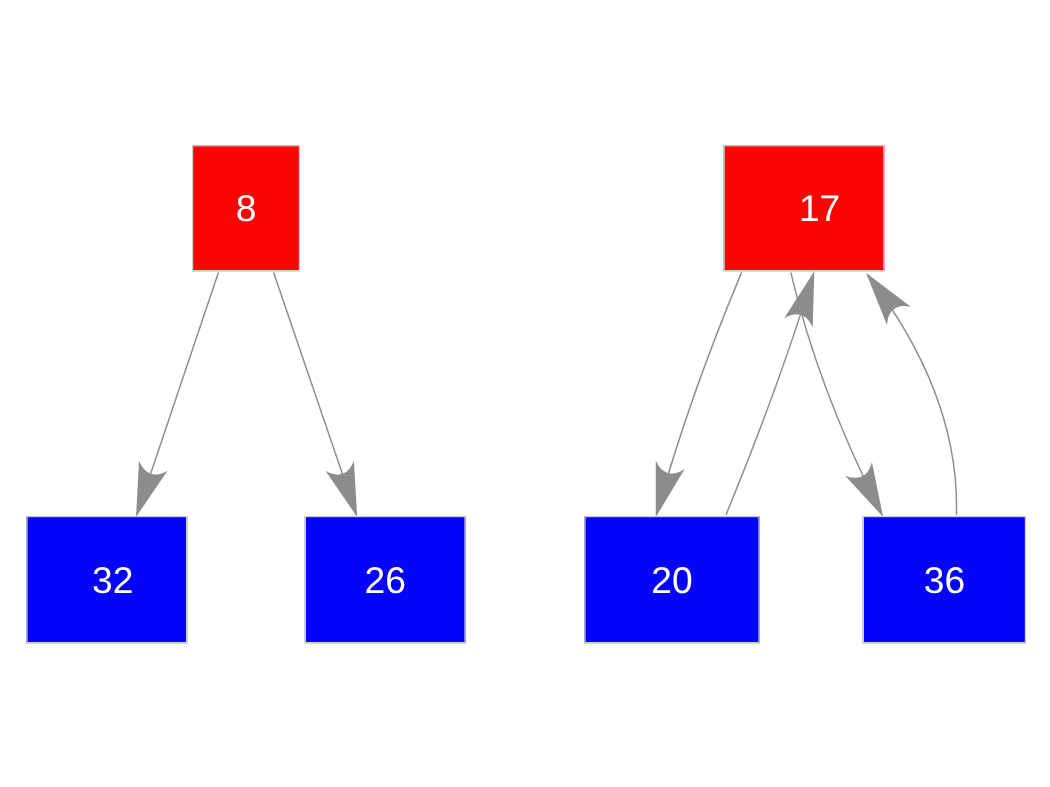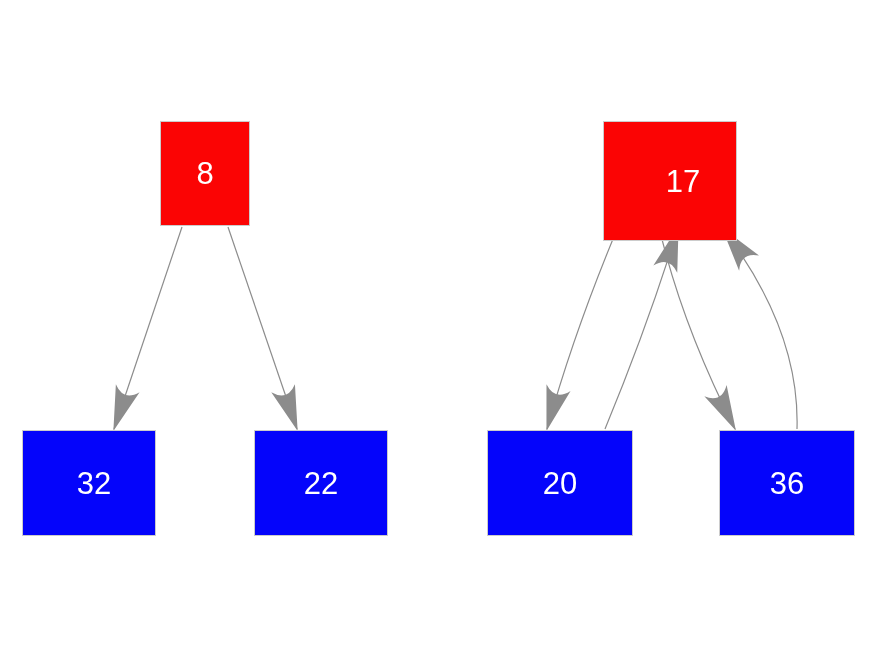--- a/index.html
+++ b/index.html
@@ -65,23 +65,23 @@
       </g>
   </svg>
   <div id="node-layer">
       <div class="node parent" style="left: 160px; top: 121px; width: 90px; height: 105px;">
         <span>8</span>
       </div>
       <div class="node child" style="left: 22px; top: 430px; width: 134px; height: 106px; padding-left: 10px;">
         <span>32</span>
       </div>
       <div class="node child" style="left: 254px; top: 430px; width: 134px; height: 106px;">
-        <span>22</span>
+        <span>26</span>
       </div>
-      <div class="node parent" style="left: 603px; top: 121px; width: 134px; height: 120px; padding-left: 26px;">
+      <div class="node parent" style="left: 603px; top: 121px; width: 134px; height: 105px; padding-left: 26px;">
         <span>17</span>
       </div>
       <div class="node child" style="left: 487px; top: 430px; width: 146px; height: 106px;">
         <span>20</span>
       </div>
       <div class="node child" style="left: 719px; top: 430px; width: 136px; height: 106px;">
         <span>36</span>
       </div>
     </div>
 </div>

